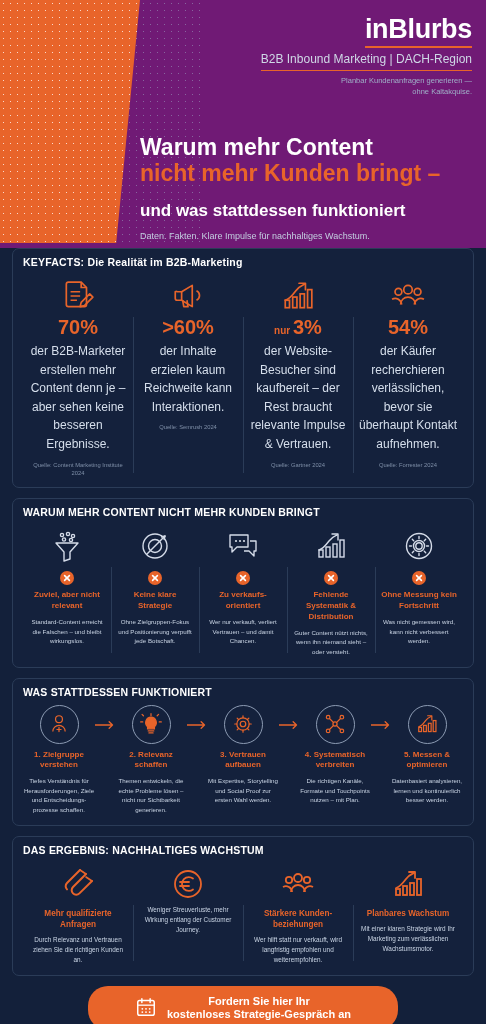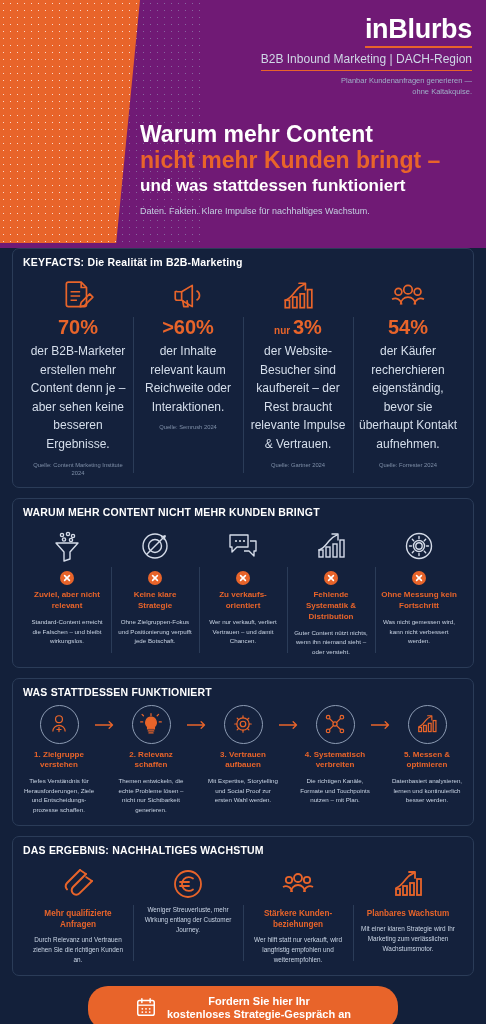--- a/index.html
+++ b/index.html
@@ -30,24 +30,24 @@
   .brand { position:absolute; right:14px; top:14px; text-align:right; }
   .brand-name {
     font-size:27px; font-weight:bold; color:#ffffff; letter-spacing:-.3px;
     border-bottom:2px solid #e8642a; padding-bottom:1px; display:inline-block;
   }
   .brand-sub {
     font-size:12px; color:#cfd8e6; margin-top:4px;
     border-bottom:1px solid #e8642a; padding-bottom:4px; display:block;
   }
   .brand-tag { font-size:7.5px; color:#9fb0c8; margin-top:5px; line-height:1.45; }
-  .headline { position:absolute; left:140px; top:121px; width:335px; }
+  .headline { position:absolute; left:140px; top:134px; width:335px; }
   .hl1 { font-size:23px; font-weight:bold; color:#ffffff; line-height:1.14; }
   .hl2 { font-size:23px; font-weight:bold; color:#e8642a; line-height:1.14; }
-  .hl3 { font-size:17px; font-weight:bold; color:#ffffff; line-height:1.2; margin-top:3px; }
+  .hl3 { font-size:17px; font-weight:bold; color:#ffffff; line-height:1.2; margin-top:15px; }
   .hl-sub { font-size:9px; color:#c3cee0; margin-top:9px; }
 
   
   .card {
     margin:0 12px 10px 12px; border:1px solid #2b3c58; border-radius:7px;
     background:#14213c; padding:7px 10px 10px 10px;
   }
   .card-title { font-size:10.5px; font-weight:bold; color:#ffffff; letter-spacing:.2px; margin-bottom:7px; }
   .cols { display:flex; }
   .col { flex:1; text-align:center; padding:0 5px; position:relative; }
@@ -150,21 +150,21 @@
         <svg width="34" height="34" viewBox="0 0 32 32" fill="none" stroke="#e8642a" stroke-width="1.6" stroke-linejoin="round">
           <path d="M4 12v6a2 2 0 0 0 2 2h4l10 6V6L10 12H6a2 2 0 0 0-2 0z"></path>
           <path d="M10 12v8"></path>
           <path d="M24 11a5 5 0 0 1 0 9"></path>
           <path d="M11 20l1 6h4l-1-6"></path>
         </svg>
       </div>
       <div class="stat">
         <span class="pre"></span><span>&gt;60%</span>
       </div>
-      <div class="stat-desc">der Inhalte relevant kaum Reichweite oder Interaktionen.</div>
+      <div class="stat-desc">der Inhalte erzielen kaum Reichweite kann Interaktionen.</div>
       <div class="stat-src">Quelle: Semrush 2024</div>
     </div>
 
     <div class="col">
       <div class="icon-wrap">
         <svg width="34" height="34" viewBox="0 0 32 32" fill="none" stroke="#e8642a" stroke-width="1.6">
           <path d="M4 20c4-1 7-5 10-9s6-5 8-6" stroke-linecap="round"></path>
           <path d="M17 4h6v6" stroke-linecap="round" stroke-linejoin="round"></path>
           <rect x="4" y="20" width="4" height="7"></rect>
           <rect x="11" y="17" width="4" height="10"></rect>
@@ -186,21 +186,21 @@
             <path d="M9 24a7 7 0 0 1 14 0"></path>
           <circle cx="25" cy="12" r="3.2"></circle>
             <path d="M22 24a6 6 0 0 1 9-5"></path>
           <circle cx="7" cy="12" r="3.2"></circle>
             <path d="M1 19a6 6 0 0 1 9 5"></path>
         </svg>
       </div>
       <div class="stat">
         <span class="pre"></span><span>54%</span>
       </div>
-      <div class="stat-desc">der Käufer recherchieren eigenständig, bevor sie überhaupt Kontakt aufnehmen.</div>
+      <div class="stat-desc">der Käufer recherchieren verlässlichen, bevor sie überhaupt Kontakt aufnehmen.</div>
       <div class="stat-src">Quelle: Forrester 2024</div>
     </div>
 
   </div>
 </div>
 
 <div class="card">
   <div class="card-title">WARUM MEHR CONTENT NICHT MEHR KUNDEN BRINGT</div>
   <div class="cols">
 

